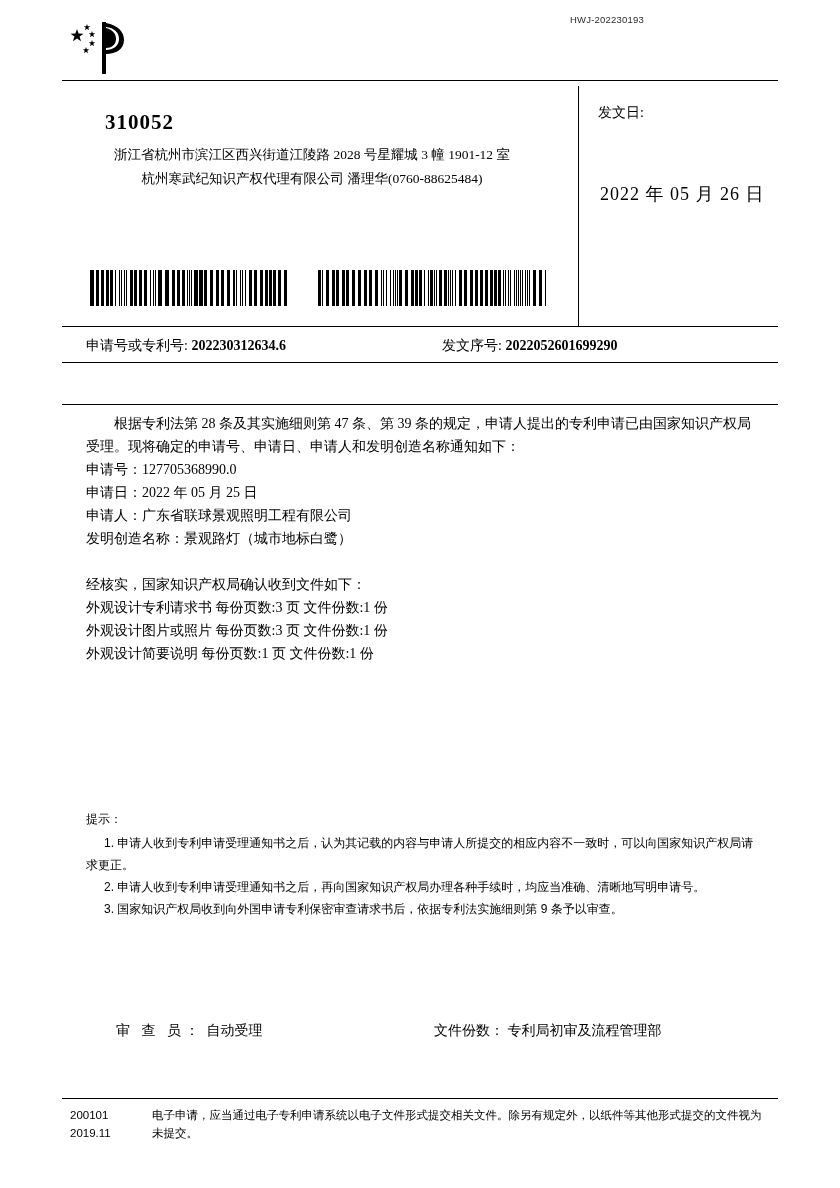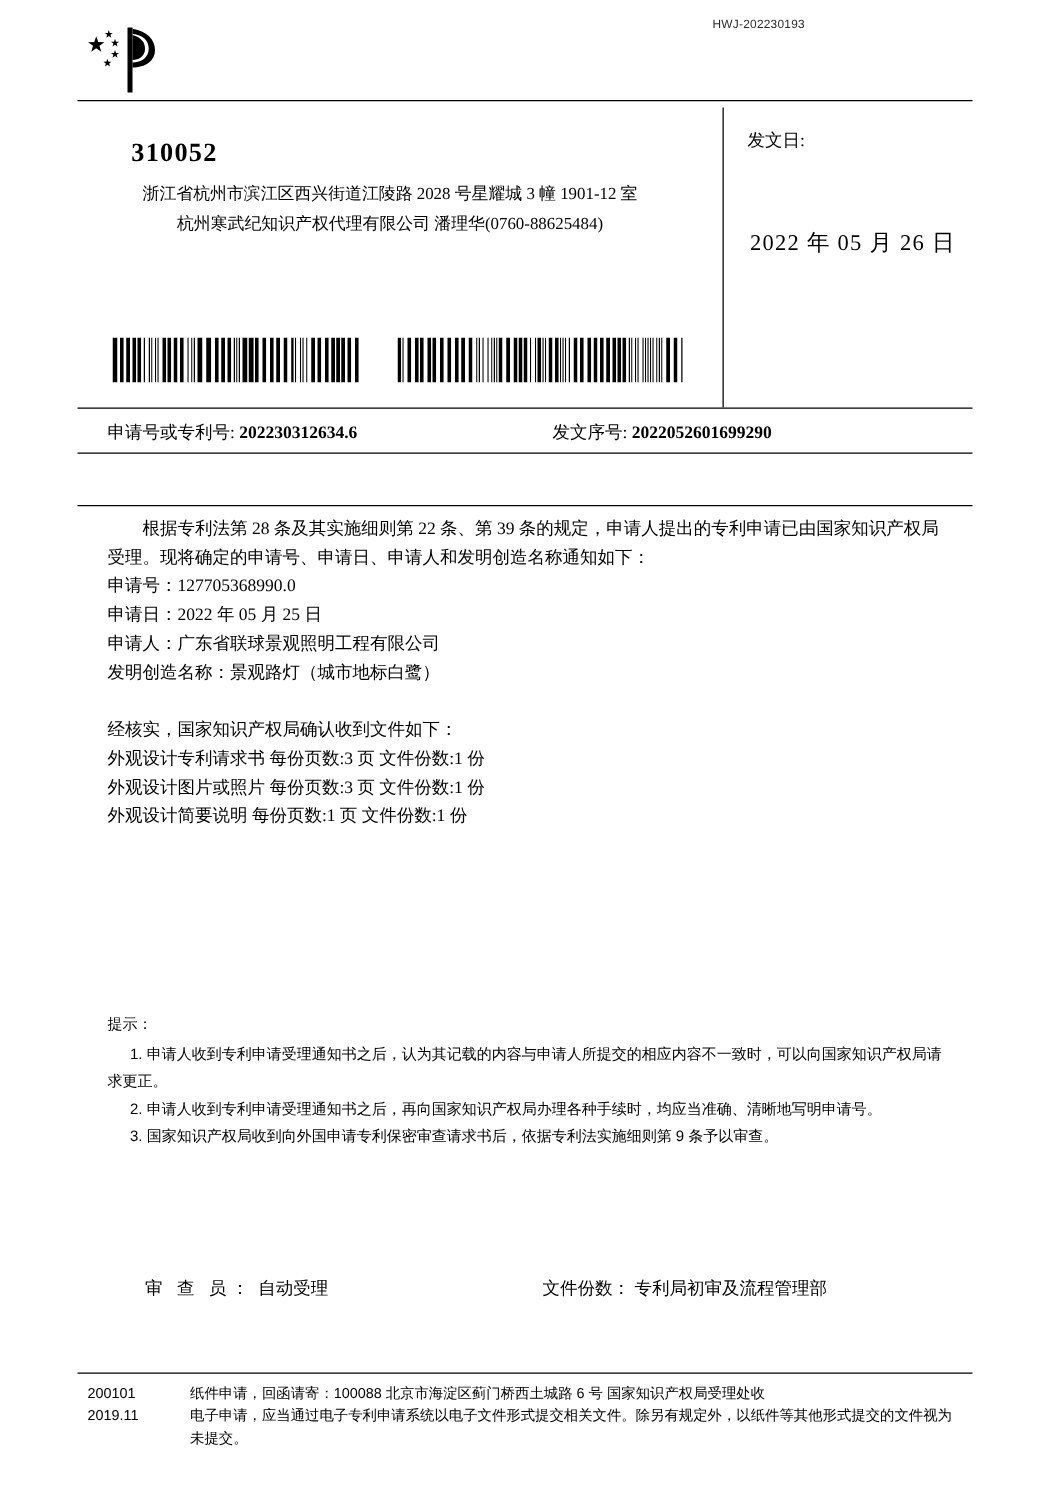--- a/index.html
+++ b/index.html
@@ -328,21 +328,21 @@
     <div class="serial">
       <span>发文序号:</span>
       <b>2022052601699290</b>
     </div>
   </div>
   <div class="rule-numrow"></div>
 
   <div class="rule-title"></div>
 
   <div class="body-block">
-    <p class="para-indent">根据专利法第 28 条及其实施细则第 22 条、第 39 条的规定，申请人提出的专利申请已由国家知识产权局受理。现将确定的申请号、申请日、申请人和发明创造名称通知如下：</p>
+    <p class="para-indent">根据专利法第 28 条及其实施细则第 47 条、第 39 条的规定，申请人提出的专利申请已由国家知识产权局受理。现将确定的申请号、申请日、申请人和发明创造名称通知如下：</p>
     <p>申请号：127705368990.0</p>
     <p>申请日：2022 年 05 月 25 日</p>
     <p>申请人：广东省联球景观照明工程有限公司</p>
     <p>发明创造名称：景观路灯（城市地标白鹭）</p>
     <div class="spacer"></div>
     <p>经核实，国家知识产权局确认收到文件如下：</p>
     <p>外观设计专利请求书  每份页数:3 页  文件份数:1 份</p>
     <p>外观设计图片或照片  每份页数:3 页  文件份数:1 份</p>
     <p>外观设计简要说明  每份页数:1 页  文件份数:1 份</p>
   </div>
@@ -365,18 +365,17 @@
     </div>
   </div>
 
   <div class="rule-footer"></div>
   <div class="footer">
     <div class="codes">
       <div>200101</div>
       <div>2019.11</div>
     </div>
     <div class="ftext">
-      <div>纸件申请，回函请寄：100088 北京市海淀区蓟门桥西土城路 6 号   国家知识产权局受理处收</div>
       <div>电子申请，应当通过电子专利申请系统以电子文件形式提交相关文件。除另有规定外，以纸件等其他形式提交的文件视为未提交。</div>
     </div>
   </div>
 
 </div>
 
 </body></html>

